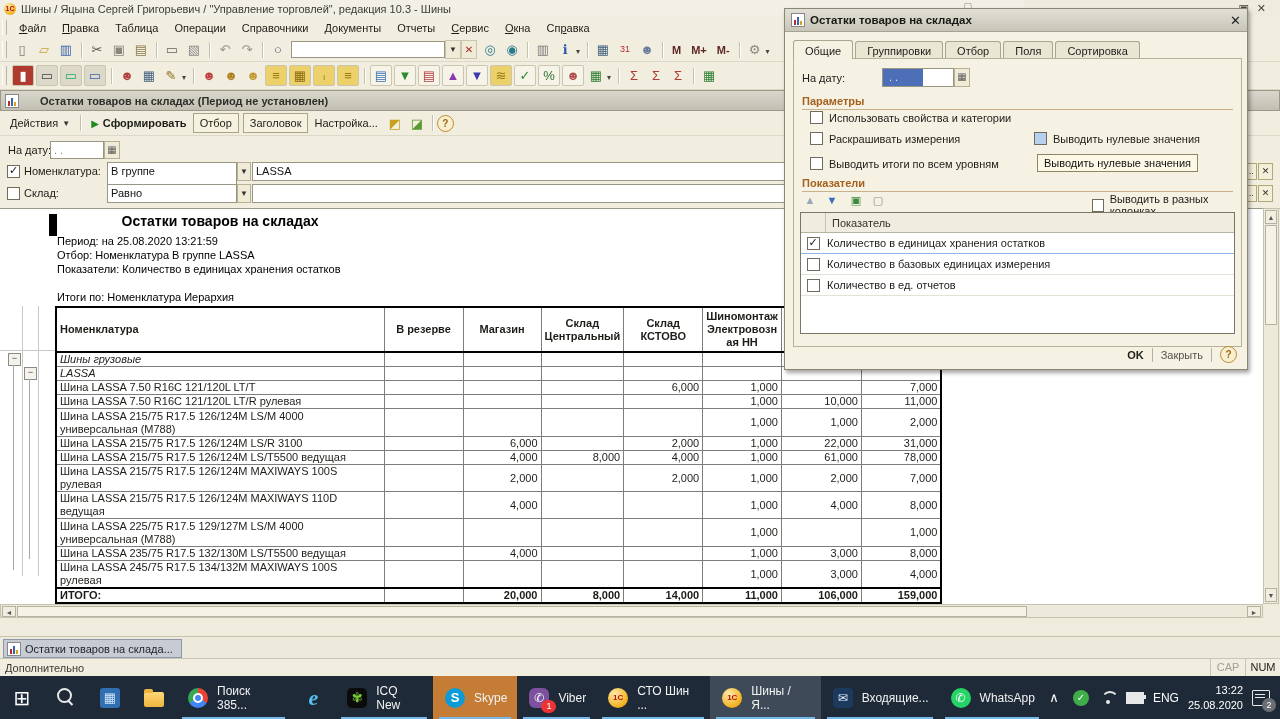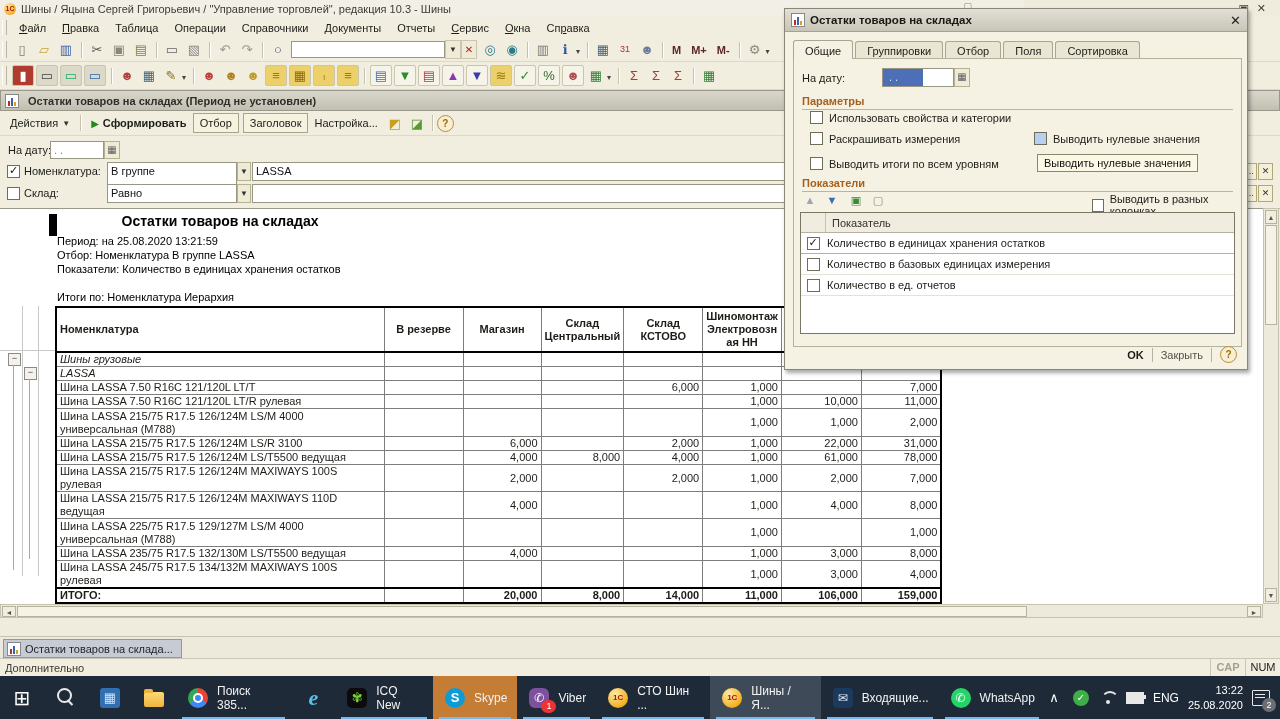--- a/index.html
+++ b/index.html
@@ -20,21 +20,21 @@
   .tbtn .tglyph{font-size:13px;line-height:1;}
   .tbtn.boxed{border:1px solid #c9c5ae;}
   .ttxt{width:auto;padding:0 4px;font-weight:bold;color:#5d2626;font-size:11px;}
   .tsep{width:1px;height:16px;background:#c4c1ae;margin:0 4px;box-shadow:1px 0 0 #fff;}
   .tdrop{font-size:8px;color:#444;margin:4px 3px 0 0;}
   .tsearch{display:inline-flex;align-items:center;margin:0 2px;}
   .tsearch input{width:148px;height:15px;border:1px solid #9a9684;background:#fff;font-size:11px;padding:0 2px;}
   .tsearch .sbtn{width:14px;height:17px;border:1px solid #c9c5ae;background:#EFEBD6;display:inline-flex;align-items:center;justify-content:center;font-size:8px;color:#333;}
   .tsearch .sx{color:#b02020;font-weight:bold;font-size:10px;}
   
-  .rpt-title{position:absolute;left:0;top:90px;width:1280px;height:21px;background:linear-gradient(#d9d6cb,#c2bfb2);border:1px solid #9b988a;box-sizing:border-box;display:flex;align-items:center;gap:9px;padding-left:4px;font-weight:bold;color:#2e2e28;}
+  .rpt-title{position:absolute;left:0;top:90px;width:1280px;height:21px;background:linear-gradient(#d9d6cb,#c2bfb2);border:1px solid #9b988a;box-sizing:border-box;display:flex;align-items:center;gap:21px;padding-left:4px;font-weight:bold;color:#2e2e28;}
   .rpt-ctl{position:absolute;right:14px;top:2px;display:flex;gap:8px;color:#44443c;font-size:11px;}
   .mini-chart{width:12px;height:12px;background:#fff;border:1px solid #888;position:relative;flex:0 0 auto;}
   .mini-chart i{position:absolute;bottom:1px;width:2px;background:#3a62a8;}
   .mini-chart i:nth-child(1){left:2px;height:5px;background:#b03030;}
   .mini-chart i:nth-child(2){left:5px;height:8px;}
   .mini-chart i:nth-child(3){left:8px;height:4px;background:#d8a020;}
   .rpt-toolbar{position:absolute;left:0;top:111px;width:1280px;height:25px;background:#F1EEDF;border-bottom:1px solid #DCD9C8;display:flex;align-items:center;padding-left:4px;box-sizing:border-box;}
   .rbtn{padding:3px 6px;display:inline-flex;align-items:center;gap:4px;}
   .rbtn.toggled{border:1px solid #a8a488;background:#F5F2E0;}
   .rbtn .caret{font-size:8px;color:#333;}
@@ -71,21 +71,21 @@
   .hscroll{position:absolute;left:0;top:604px;width:1263px;height:14px;background:#EDEADB;border:1px solid #c5c2b0;box-sizing:border-box;}
   .vscroll{position:absolute;left:1263px;top:208px;width:16px;height:396px;background:#EDEADB;border:1px solid #c5c2b0;box-sizing:border-box;}
   .sarrow{position:absolute;background:#F1EEDF;border:1px solid #b5b2a0;color:#555;font-size:7px;text-align:center;box-sizing:border-box;}
   .sthumb{position:absolute;background:#F6F3E6;border:1px solid #b5b2a0;box-sizing:border-box;}
   
   .winbar{position:absolute;left:0;top:636px;width:1280px;height:22px;background:#EDEADB;border-top:1px solid #c5c2b0;display:flex;align-items:flex-end;}
   .wtab{margin:2px 0 1px 3px;height:17px;display:flex;align-items:center;gap:4px;background:#c6cbd4;border:1px solid #8d99a9;padding:0 8px 0 3px;font-size:11px;color:#22262c;}
   .statusbar{position:absolute;left:0;top:658px;width:1280px;height:18px;background:#F1EEDF;border-top:1px solid #c9c6b8;display:flex;align-items:center;}
   .statusbar .sleft{padding-left:5px;color:#3a3a32;flex:1;}
   .skey{width:34px;text-align:center;border-left:1px solid #c9c6b8;height:100%;line-height:17px;}
-  .skey.dim{color:#a2a093;font-weight:bold;}
+  .skey.dim{color:#a2a093;}
   
   .taskbar{position:absolute;left:0;top:676px;width:1280px;height:43px;background:#1e2a38;display:flex;align-items:stretch;color:#fff;}
   .tk-item{display:flex;align-items:center;justify-content:center;gap:7px;padding:0 10px;position:relative;font-size:12px;color:#f2f2f2;}
   .tk-item.iconbtn{width:24px;}
   .tk-item.running::after{content:"";position:absolute;left:6px;right:6px;bottom:0;height:2px;background:#76b9ed;}
   .tk-item.active{background:#3e4a58;}
   .tk-item.attention{background:#c57d35;}
   .tk-ic{width:24px;height:24px;display:inline-flex;align-items:center;justify-content:center;flex:0 0 auto;position:relative;}
   .ic-start{color:#fff;font-size:20px;}
   .ic-search{position:relative;}

